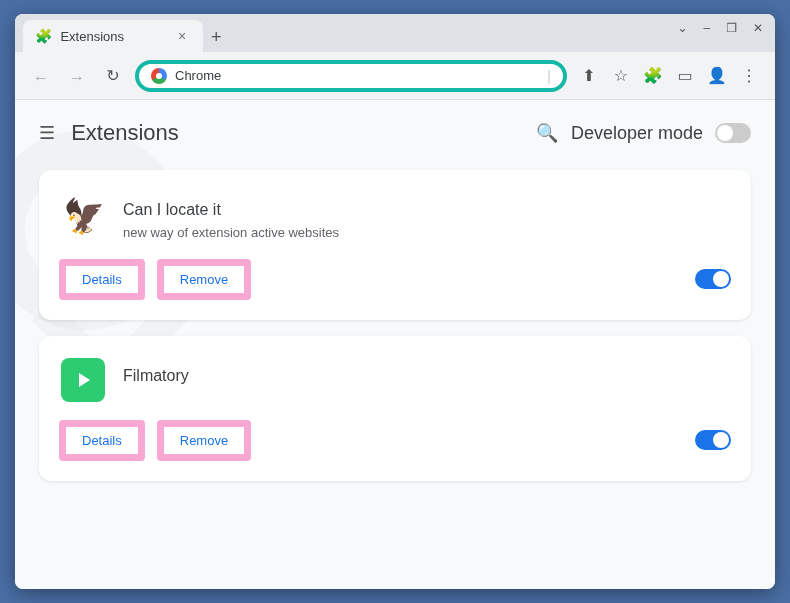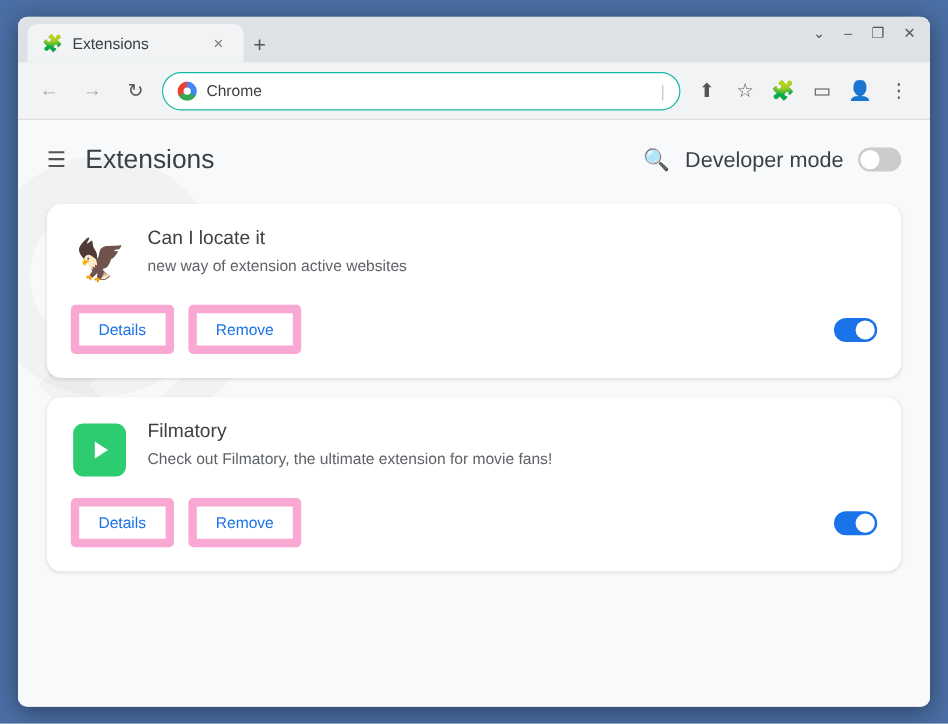--- a/index.html
+++ b/index.html
@@ -127,21 +127,21 @@
       align-items: center;
       justify-content: center;
       border-radius: 50%;
     }
     .nav-btn.disabled { color: #aaa; cursor: default; }
 
     .omnibox {
       flex: 1;
       height: 32px;
       background: white;
-      border: 1px solid #14b8a6;
+      border: 4px solid #14b8a6;
       border-radius: 16px;
       display: flex;
       align-items: center;
       padding: 0 12px;
       gap: 8px;
       justify-content: space-between;
     }
 
     .omnibox-chrome-icon {
       width: 16px;
@@ -320,20 +320,21 @@
       border-radius: 8px;
       display: flex;
       align-items: center;
       justify-content: center;
       font-size: 22px;
       color: white;
     }
 
     .extension-info {
       flex: 1;
+      margin-top: 11px;
     }
 
     .extension-name {
       font-size: 16px;
       font-weight: 500;
       color: #3c4043;
       margin-bottom: 4px;
     }
 
     .extension-description {
@@ -473,21 +474,20 @@
           <div class="extension-icon">
             <div class="filmatory-icon">
 
               <svg width="22" height="22" viewBox="0 0 22 22">
                 <polygon points="7,4 18,11 7,18" fill="white"></polygon>
               </svg>
             </div>
           </div>
           <div class="extension-info">
             <div class="extension-name">Filmatory</div>
-            <div class="extension-description">Check out Filmatory, the ultimate extension for movie fans!</div>
           </div>
         </div>
         <div class="extension-actions">
           <button class="action-btn">Details</button>
           <button class="action-btn">Remove</button>
           <div class="toggle-switch ext-toggle"></div>
         </div>
       </div>
 
     </div>

